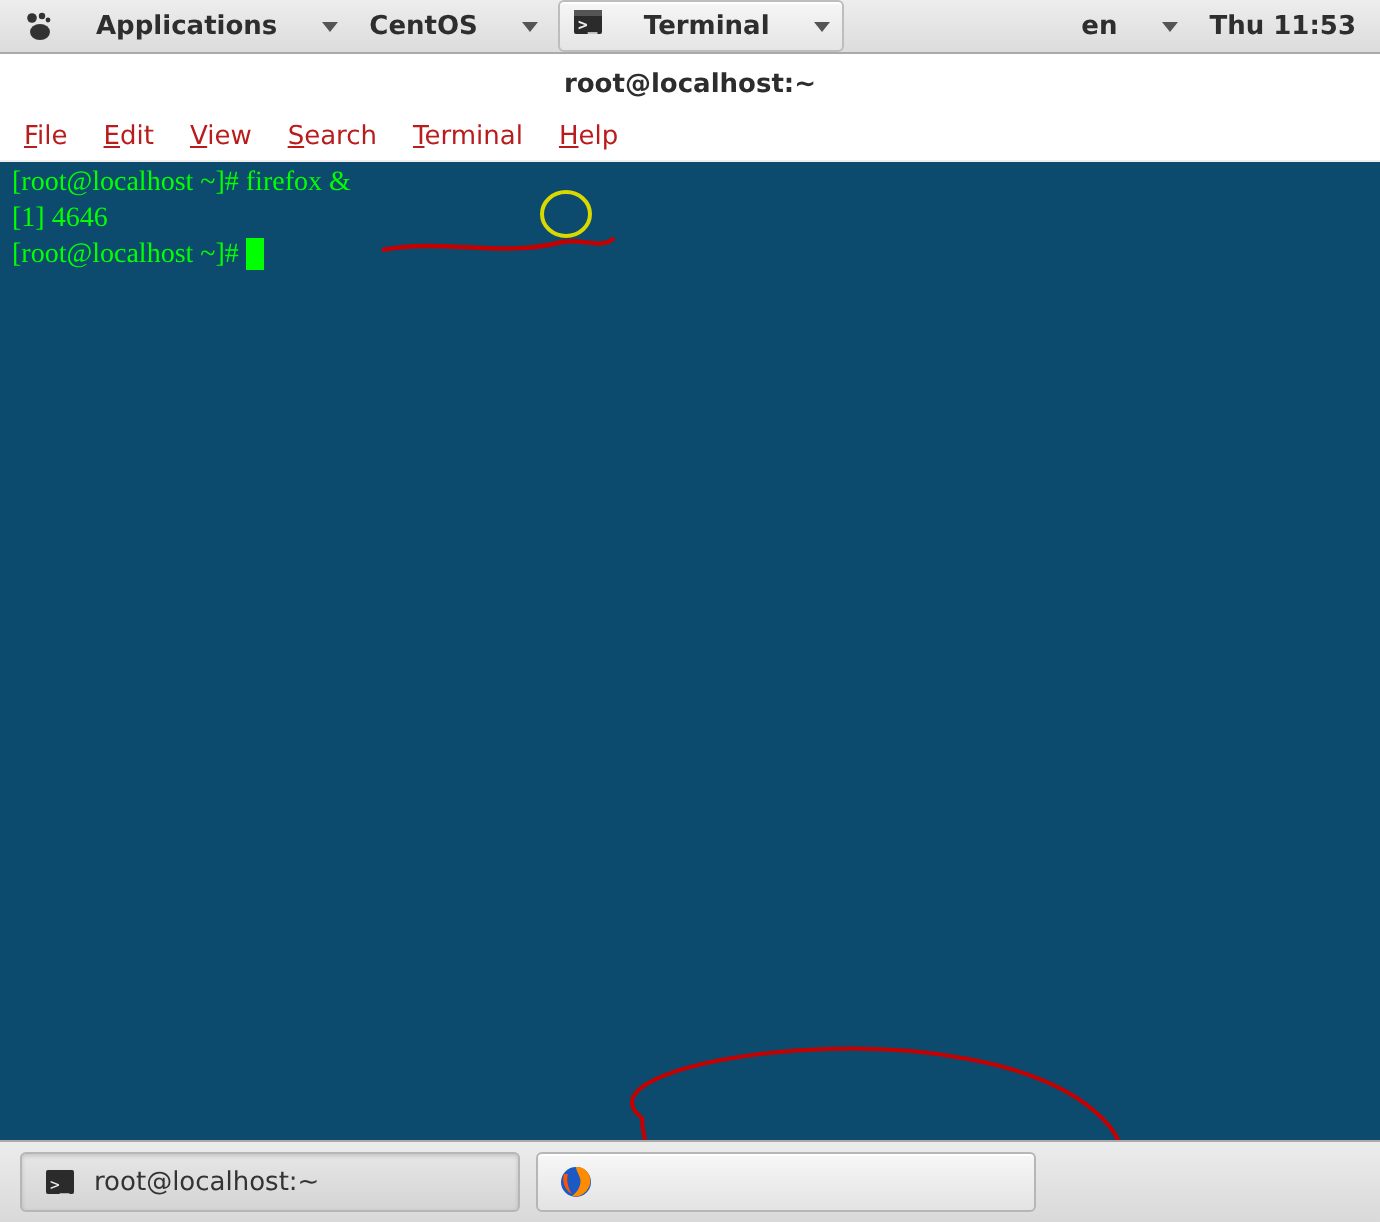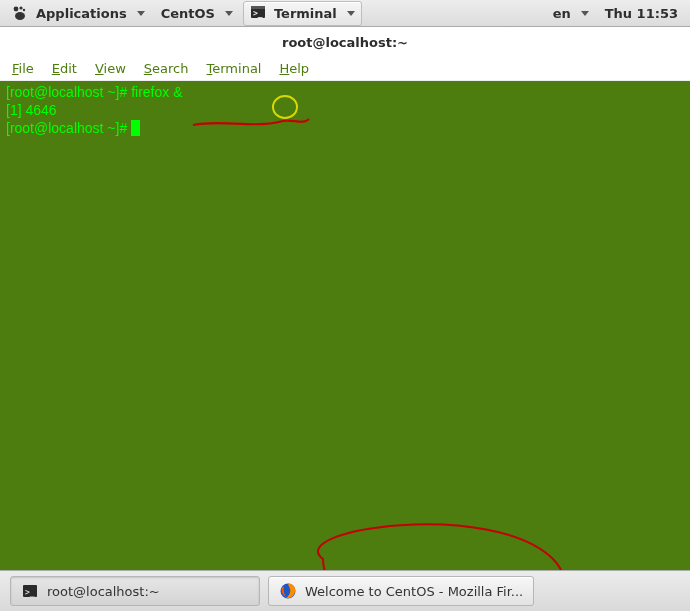--- a/index.html
+++ b/index.html
@@ -22,21 +22,21 @@
   align-items: center;
   padding: 0 6px;
   gap: 4px;
   color: #2e2e2e;
   font-weight: 600;
 }
 .top-panel .spacer { flex: 1; }
 .panel-btn {
   display: inline-flex;
   align-items: center;
-  gap: 8px;
+  gap: 20px;
   padding: 2px 6px;
   border-radius: 3px;
 }
 .panel-btn.active {
   background: linear-gradient(#f6f6f6, #e5e5e5);
   border: 1px solid #bdbdbd;
   box-shadow: inset 0 1px 0 #fff;
 }
 .tri-down {
   display: inline-block;
@@ -69,32 +69,32 @@
   font-weight: 700;
   color: #2d2d2d;
   background: #fff;
 }
 .term-menubar {
   height: 24px;
   display: flex;
   align-items: center;
   gap: 18px;
   padding: 0 12px;
-  color: #4d7c0f;
+  color: #b91c1c;
   font-size: 13px;
   border-bottom: 1px solid #eee;
 }
 .term-menubar span { cursor: default; }
 .menu-underline { text-decoration: underline; text-decoration-thickness: 1px; }
 
 .term-body {
   flex: 1;
-  background: #4d7c0f;
+  background: #0c4a6e;
   color: #00ff00;
-  font-family: Liberation Sans, sans-serif;
+  font-family: Liberation Serif, serif;
   font-size: 14px;
   line-height: 18px;
   padding: 2px 6px;
   position: relative;
   white-space: pre;
 }
 .prompt-bracket { color: #00ff00; }
 .prompt-cmd { color: #00ff00; }
 .cursor-block {
   display: inline-block;
@@ -227,15 +227,14 @@
     <span>root@localhost:~</span>
   </div>
   <div class="task-btn">
     <span class="icon-slot">
       <svg width="18" height="18" viewBox="0 0 18 18">
         <circle cx="9" cy="9" r="7.5" fill="#1b59c4"></circle>
         <path d="M9 1.5 C 14 1 17 6 16 10 C 15 14 11 17 7 16 C 10 14 12 10 11 7 C 10 4 9 3 9 1.5 Z" fill="#ff8b00"></path>
         <path d="M3 5 C 2 8 3 13 7 15 C 5 12 4 8 5 5 Z" fill="#ff5400"></path>
       </svg>
     </span>
-    <span>Welcome to CentOS - Mozilla Fir...</span>
   </div>
 </div>
 
 </body></html>

